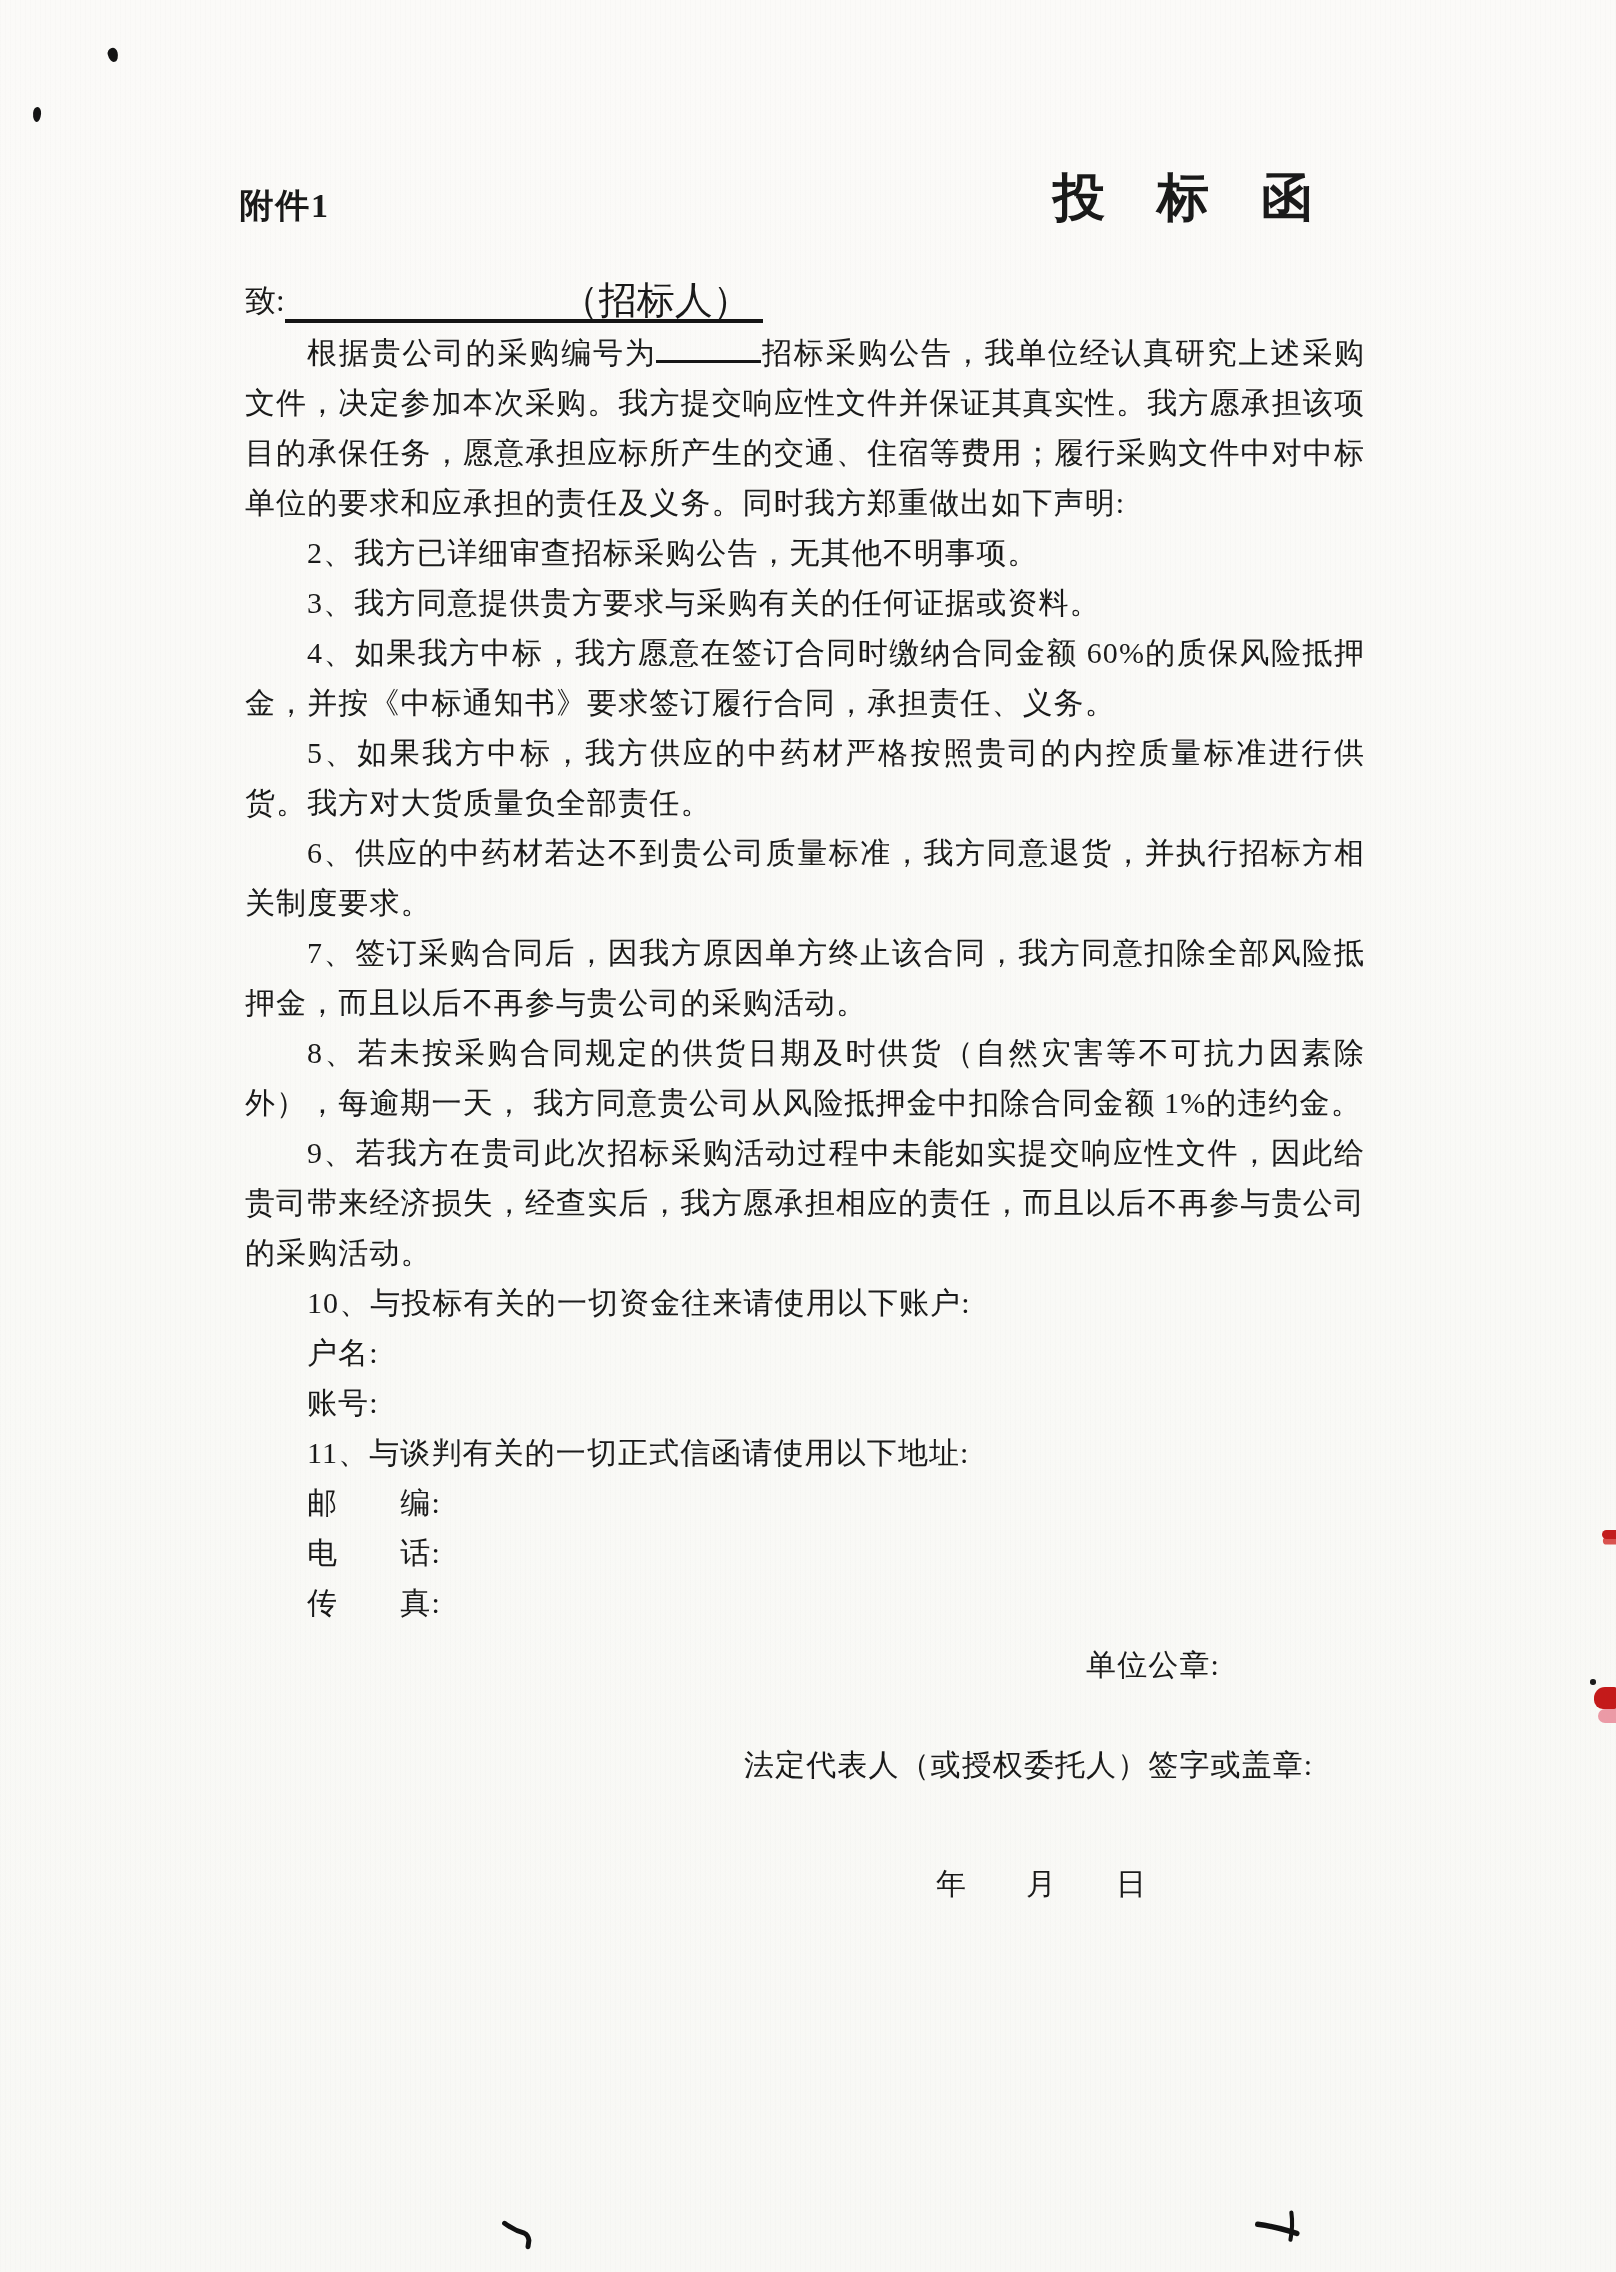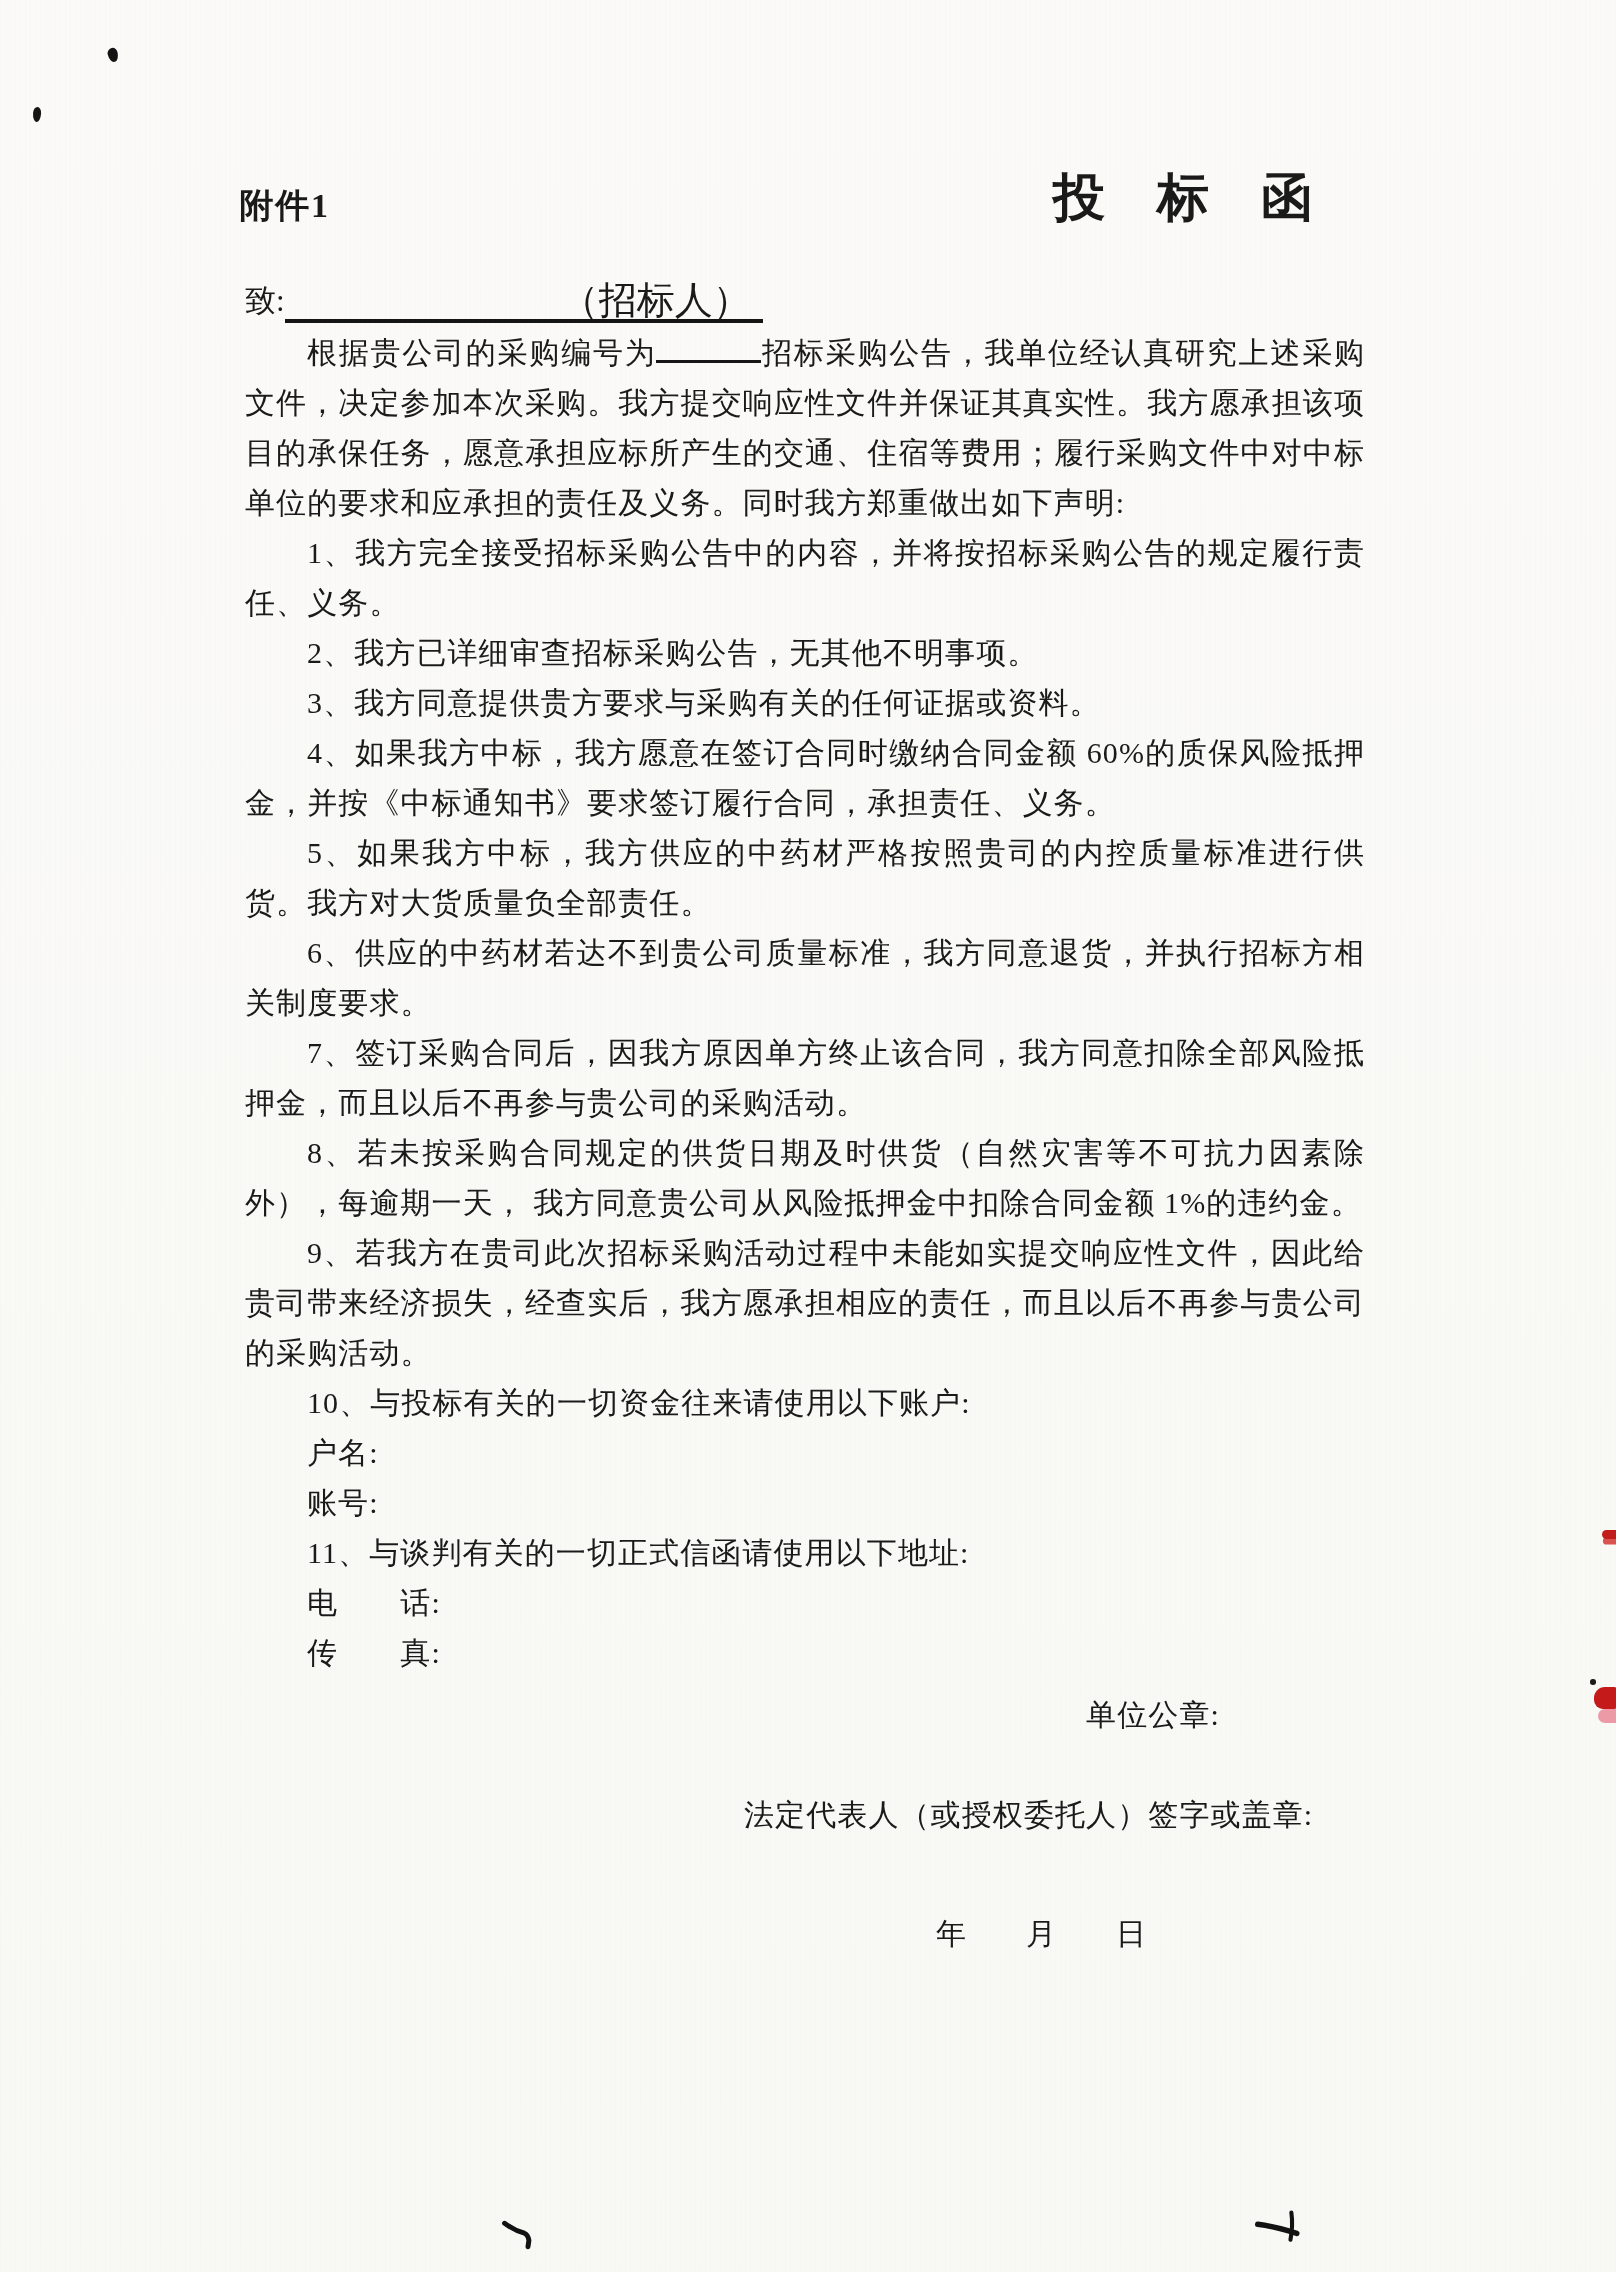--- a/index.html
+++ b/index.html
@@ -49,36 +49,36 @@
     <h1 class="title">投标函</h1>
   </div>
 
   <div class="salutation">
     <span class="to">致:</span><span class="blank-line"><span>（招标人）</span></span>
   </div>
 
   <div class="doc-body">
     <p class="para"><span>根据贵公司的采购编号为</span><span class="inline-blank"></span><span>招标采购公告，我单位经认真研究上述采购文件，决定参加本次采购。我方提交响应性文件并保证其真实性。我方愿承担该项目的承保任务，愿意承担应标所产生的交通、住宿等费用；履行采购文件中对中标单位的要求和应承担的责任及义务。同时我方郑重做出如下声明:</span></p>
 
-    <p class="para"><span>1、</span><span>我方完全接受招标采购公告中的内容，并将按招标采购公告的规定履行责任、义务。</span></p>
     <p class="para"><span>2、</span><span>我方已详细审查招标采购公告，无其他不明事项。</span></p>
     <p class="para"><span>3、</span><span>我方同意提供贵方要求与采购有关的任何证据或资料。</span></p>
     <p class="para"><span>4、</span><span>如果我方中标，我方愿意在签订合同时缴纳合同金额 60%的质保风险抵押金，并按《中标通知书》要求签订履行合同，承担责任、义务。</span></p>
     <p class="para"><span>5、</span><span>如果我方中标，我方供应的中药材严格按照贵司的内控质量标准进行供货。我方对大货质量负全部责任。</span></p>
     <p class="para"><span>6、</span><span>供应的中药材若达不到贵公司质量标准，我方同意退货，并执行招标方相关制度要求。</span></p>
     <p class="para"><span>7、</span><span>签订采购合同后，因我方原因单方终止该合同，我方同意扣除全部风险抵押金，而且以后不再参与贵公司的采购活动。</span></p>
     <p class="para"><span>8、</span><span>若未按采购合同规定的供货日期及时供货（自然灾害等不可抗力因素除外），每逾期一天， 我方同意贵公司从风险抵押金中扣除合同金额 1%的违约金。</span></p>
     <p class="para"><span>9、</span><span>若我方在贵司此次招标采购活动过程中未能如实提交响应性文件，因此给贵司带来经济损失，经查实后，我方愿承担相应的责任，而且以后不再参与贵公司的采购活动。</span></p>
     <p class="para"><span>10、</span><span>与投标有关的一切资金往来请使用以下账户:</span></p>
 
     <p class="label-line">户名:</p>
     <p class="label-line">账号:</p>
 
     <p class="para"><span>11、</span><span>与谈判有关的一切正式信函请使用以下地址:</span></p>
 
+    <p class="label-line">邮　　编:</p>
     <p class="label-line">电　　话:</p>
     <p class="label-line">传　　真:</p>
 
     <p class="seal-line">单位公章:</p>
     <p class="legal-line">法定代表人（或授权委托人）签字或盖章:</p>
     <p class="date-line">年　　月　　日</p>
   </div>
 
 </div>
 

